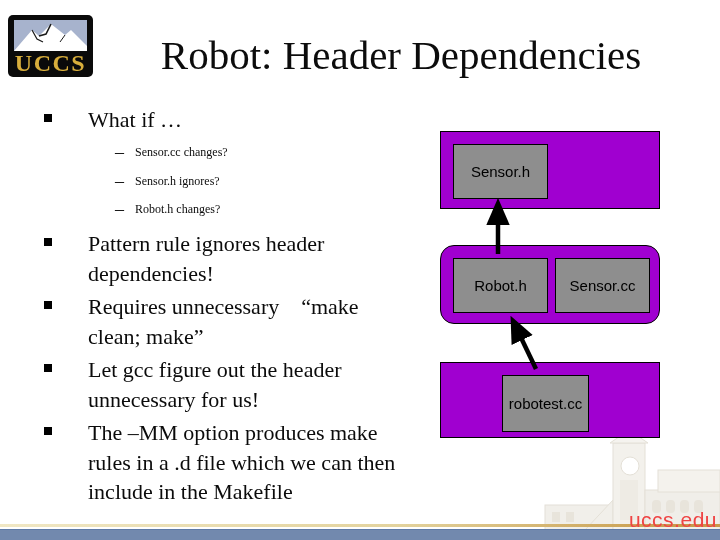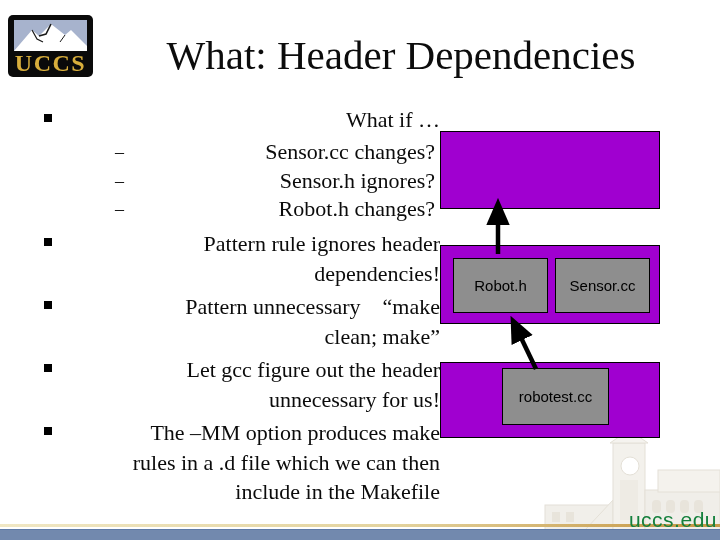--- a/index.html
+++ b/index.html
@@ -9,86 +9,86 @@
   }
   
   #logo{position:absolute;left:8px;top:15px;width:85px;height:62px;}
   
   #title{
     position:absolute;left:100px;right:18px;top:33px;text-align:center;
     font-size:41px;line-height:1.1;font-family:"Liberation Serif",serif;color:#0c0c0c;
     white-space:nowrap;
   }
   
-  #bullets{position:absolute;left:43px;top:0;width:402px;height:540px;text-align:right;}
+  #bullets{position:absolute;left:43px;top:0;width:402px;height:540px;}
   .row{position:absolute;left:0;width:100%;}
   .sq{
     position:absolute;width:8px;height:8px;background:#000;left:1px;top:9px;
   }
   .dash{
     position:absolute;left:72px;top:0;font-size:18px;line-height:28px;
     font-family:"Liberation Serif",serif;
   }
   .t1{
     position:absolute;left:45px;top:0;width:352px;
     font-size:22px;line-height:29.5px;white-space:pre-wrap;
   }
   .t2{
     position:absolute;left:92px;top:0;width:300px;
-    font-size:22px;line-height:28px;white-space:pre-wrap;
+    font-size:12px;line-height:28px;white-space:pre-wrap;
   }
   
   .grp{
     position:absolute;left:440px;width:220px;background:#a000d0;
     border:1.5px solid #000;box-sizing:border-box;
   }
   .file{
     position:absolute;background:#8e8e8e;border:1px solid #000;box-sizing:border-box;
     display:flex;align-items:center;justify-content:center;
     font-family:"Liberation Sans",sans-serif;font-size:15px;color:#000;
   }
   #grp-sensor{top:131px;height:78px;}
-  #grp-robot{top:245px;height:79px;}
+  #grp-robot{top:245px;height:79px;border-radius:14px;}
   #grp-test{top:362px;height:76px;}
   #arrows{position:absolute;left:440px;top:120px;width:240px;height:330px;pointer-events:none;}
   
   #watermark{position:absolute;left:440px;top:420px;width:280px;height:120px;pointer-events:none;}
   
   #gold-rule{
     position:absolute;left:0;right:0;top:524px;height:3px;
     background:linear-gradient(to right,#f0e7c4 0%,#e3d39e 55%,#c79a4a 95%);
   }
   #footer-bar{
     position:absolute;left:0;right:0;top:529px;height:11px;
     background:#7289ae;border-top:1px solid #5e7aa6;
   }
   #footer-url{
     position:absolute;right:3px;top:508px;
-    font-family:"Liberation Sans",sans-serif;font-size:21px;color:#15803d;
+    font-family:"Liberation Sans",sans-serif;font-size:21px;color:#ef4444;
     letter-spacing:0.5px;
   }
 </style>
 </head>
 <body>
 
 <div id="slide">
 
   <svg id="logo" viewBox="0 0 85 62">
     <rect x="0" y="0" width="85" height="62" rx="5" fill="#0a0a0a"></rect>
     <g>
       <rect x="6" y="5" width="73" height="31" fill="#a7b3cd"></rect>
       <polygon points="6,36 24,15 31,21 43,9 57,20 63,15 79,31 79,36" fill="#ffffff"></polygon>
       <polyline points="43,9 38,19 31,21" fill="none" stroke="#1a1a1a" stroke-width="1.6"></polyline>
       <polyline points="24,15 29,24 35,27" fill="none" stroke="#1a1a1a" stroke-width="1.2"></polyline>
       <polyline points="57,20 52,27" fill="none" stroke="#1a1a1a" stroke-width="1"></polyline>
     </g>
     <text x="42.5" y="56" text-anchor="middle" font-family="Liberation Serif, serif" font-size="24" font-weight="bold" letter-spacing="1.5" fill="#d8ae3c">UCCS</text>
   </svg>
 
-  <div id="title">What: Header Dependencies</div>
+  <div id="title">Robot: Header Dependencies</div>
 
   <div id="bullets">
 
     <div class="row" style="top:105px">
       <span class="sq"></span>
       <div class="t1">What if …</div>
     </div>
 
     <div class="row" style="top:138px">
       <span class="dash">–</span>
@@ -104,21 +104,21 @@
     </div>
 
     <div class="row" style="top:229px">
       <span class="sq"></span>
       <div class="t1">Pattern rule ignores header
 dependencies!</div>
     </div>
 
     <div class="row" style="top:292px">
       <span class="sq"></span>
-      <div class="t1">Pattern unnecessary    “make
+      <div class="t1">Requires unnecessary    “make
 clean; make”</div>
     </div>
 
     <div class="row" style="top:355px">
       <span class="sq"></span>
       <div class="t1">Let gcc figure out the header
 unnecessary for us!</div>
     </div>
 
     <div class="row" style="top:418px">
@@ -144,29 +144,30 @@
       <rect x="212" y="80" width="9" height="13" rx="4"></rect>
       <rect x="226" y="80" width="9" height="13" rx="4"></rect>
       <rect x="240" y="80" width="9" height="13" rx="4"></rect>
       <rect x="254" y="80" width="9" height="13" rx="4"></rect>
       <rect x="112" y="92" width="8" height="10"></rect>
       <rect x="126" y="92" width="8" height="10"></rect>
     </g>
   </svg>
 
   <div class="grp" id="grp-sensor">
+    <div class="file" style="left:12px;top:12px;width:95px;height:55px">Sensor.h</div>
   </div>
 
   <div class="grp" id="grp-robot">
     <div class="file" style="left:12px;top:12px;width:95px;height:55px">Robot.h</div>
     <div class="file" style="left:114px;top:12px;width:95px;height:55px">Sensor.cc</div>
   </div>
 
   <div class="grp" id="grp-test">
-    <div class="file" style="left:61px;top:5px;width:107px;height:57px">robotest.cc</div>
+    <div class="file" style="left:61px;top:12px;width:87px;height:57px">robotest.cc</div>
   </div>
 
   <svg id="arrows" viewBox="0 0 240 330">
     <defs>
       <marker id="ah" markerWidth="6" markerHeight="6" refX="4.2" refY="3" orient="auto">
         <polygon points="0,0.4 6,3 0,5.6" fill="#000"></polygon>
       </marker>
     </defs>
     <line x1="58" y1="134" x2="58" y2="86" stroke="#000" stroke-width="4.5" marker-end="url(#ah)"></line>
     <line x1="96" y1="249" x2="74" y2="203" stroke="#000" stroke-width="4.5" marker-end="url(#ah)"></line>

